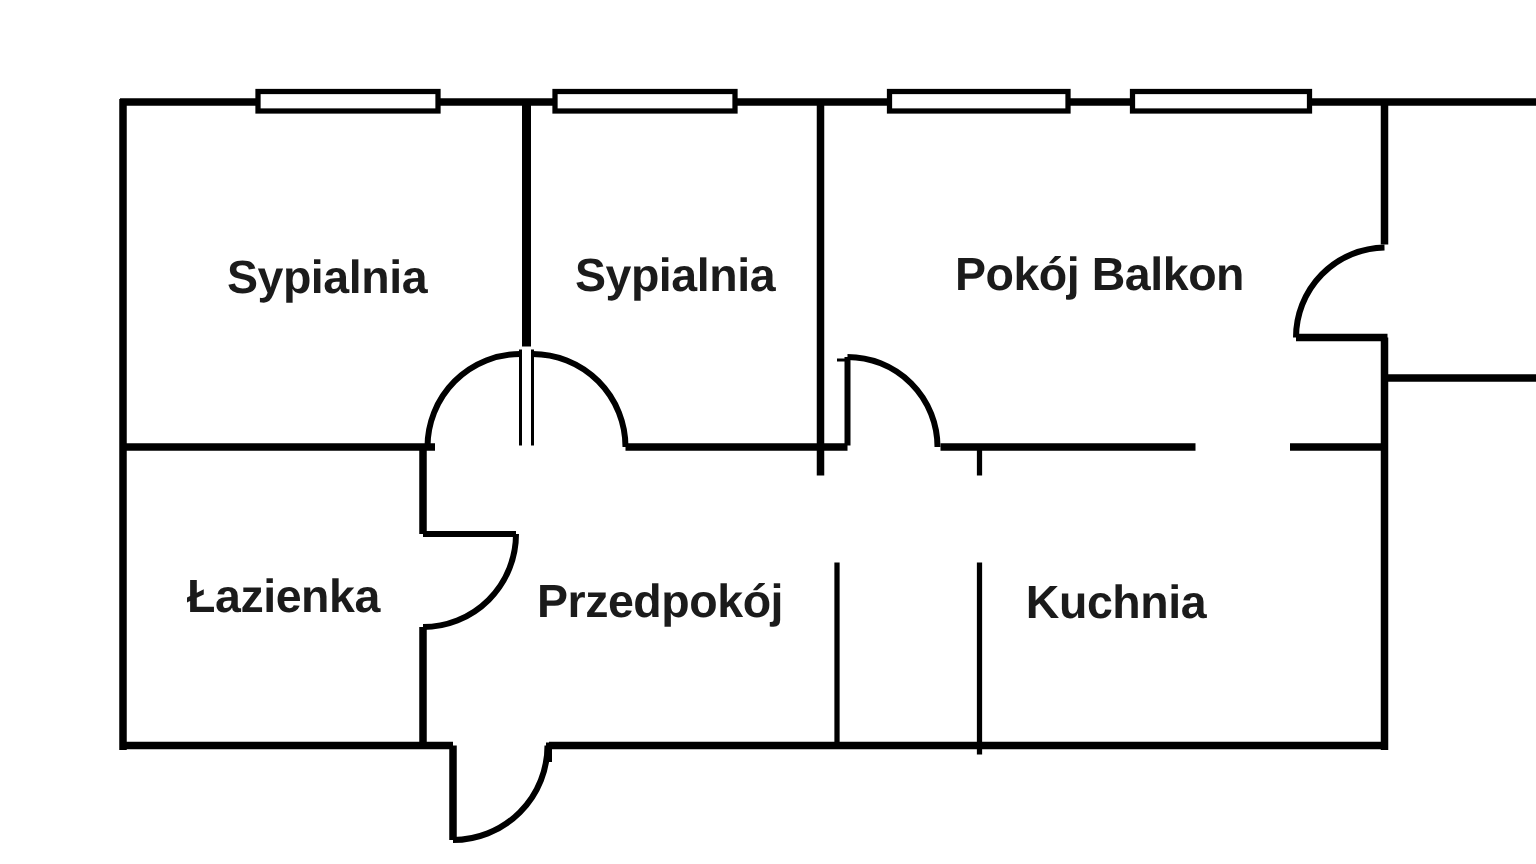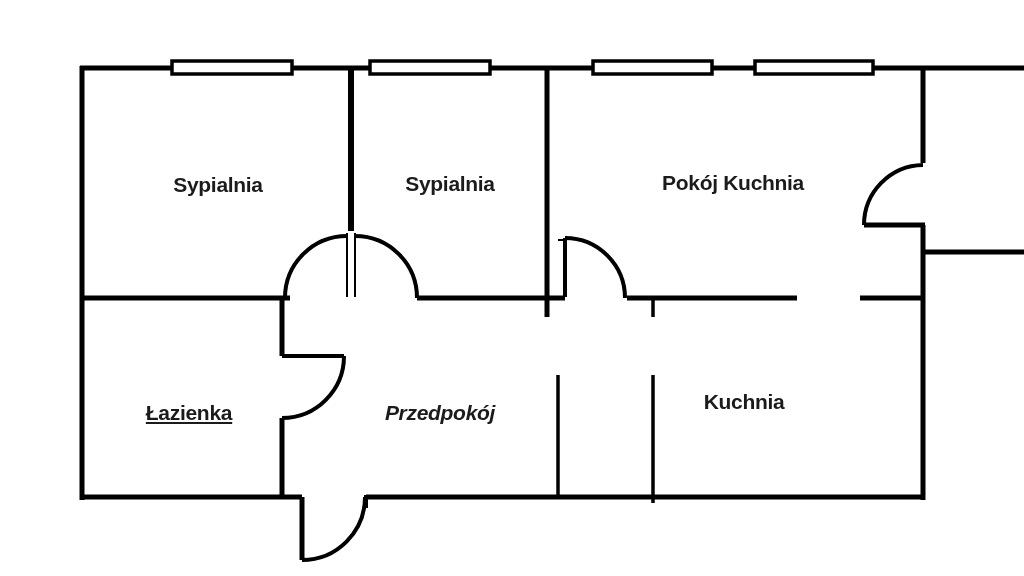--- a/index.html
+++ b/index.html
@@ -18,21 +18,21 @@
     background: #ffffff;
   }
   #plan svg {
     position: absolute;
     left: 0;
     top: 0;
   }
   .room-label {
     position: absolute;
     transform: translate(-50%, -50%);
-    font-size: 21px;
+    font-size: 31px;
     font-weight: 600;
     letter-spacing: -0.3px;
     color: #1b1b1b;
     white-space: nowrap;
     user-select: none;
   }
 </style>
 </head>
 <body>
 
@@ -91,22 +91,22 @@
 
       <line x1="864" y1="225" x2="925" y2="225" stroke-width="5"></line>
       <path d="M 864 225 A 60 60 0 0 1 923 165" stroke-width="4"></path>
     </g>
   </svg>
 
   <div class="room-label" style="left:218px; top:185px;">Sypialnia</div>
 
   <div class="room-label" style="left:450px; top:184px;">Sypialnia</div>
 
-  <div class="room-label" style="left:733px; top:183px;">Pokój Kuchnia</div>
+  <div class="room-label" style="left:733px; top:183px;">Pokój Balkon</div>
 
 
-  <div class="room-label" style="left:189px; top:413px;text-decoration:underline;">Łazienka</div>
+  <div class="room-label" style="left:189px; top:398px;">Łazienka</div>
 
-  <div class="room-label" style="left:440px; top:413px;font-style:italic;">Przedpokój</div>
+  <div class="room-label" style="left:440px; top:401px;">Przedpokój</div>
 
   <div class="room-label" style="left:744px; top:402px;">Kuchnia</div>
 
 </div>
 
 </body></html>

